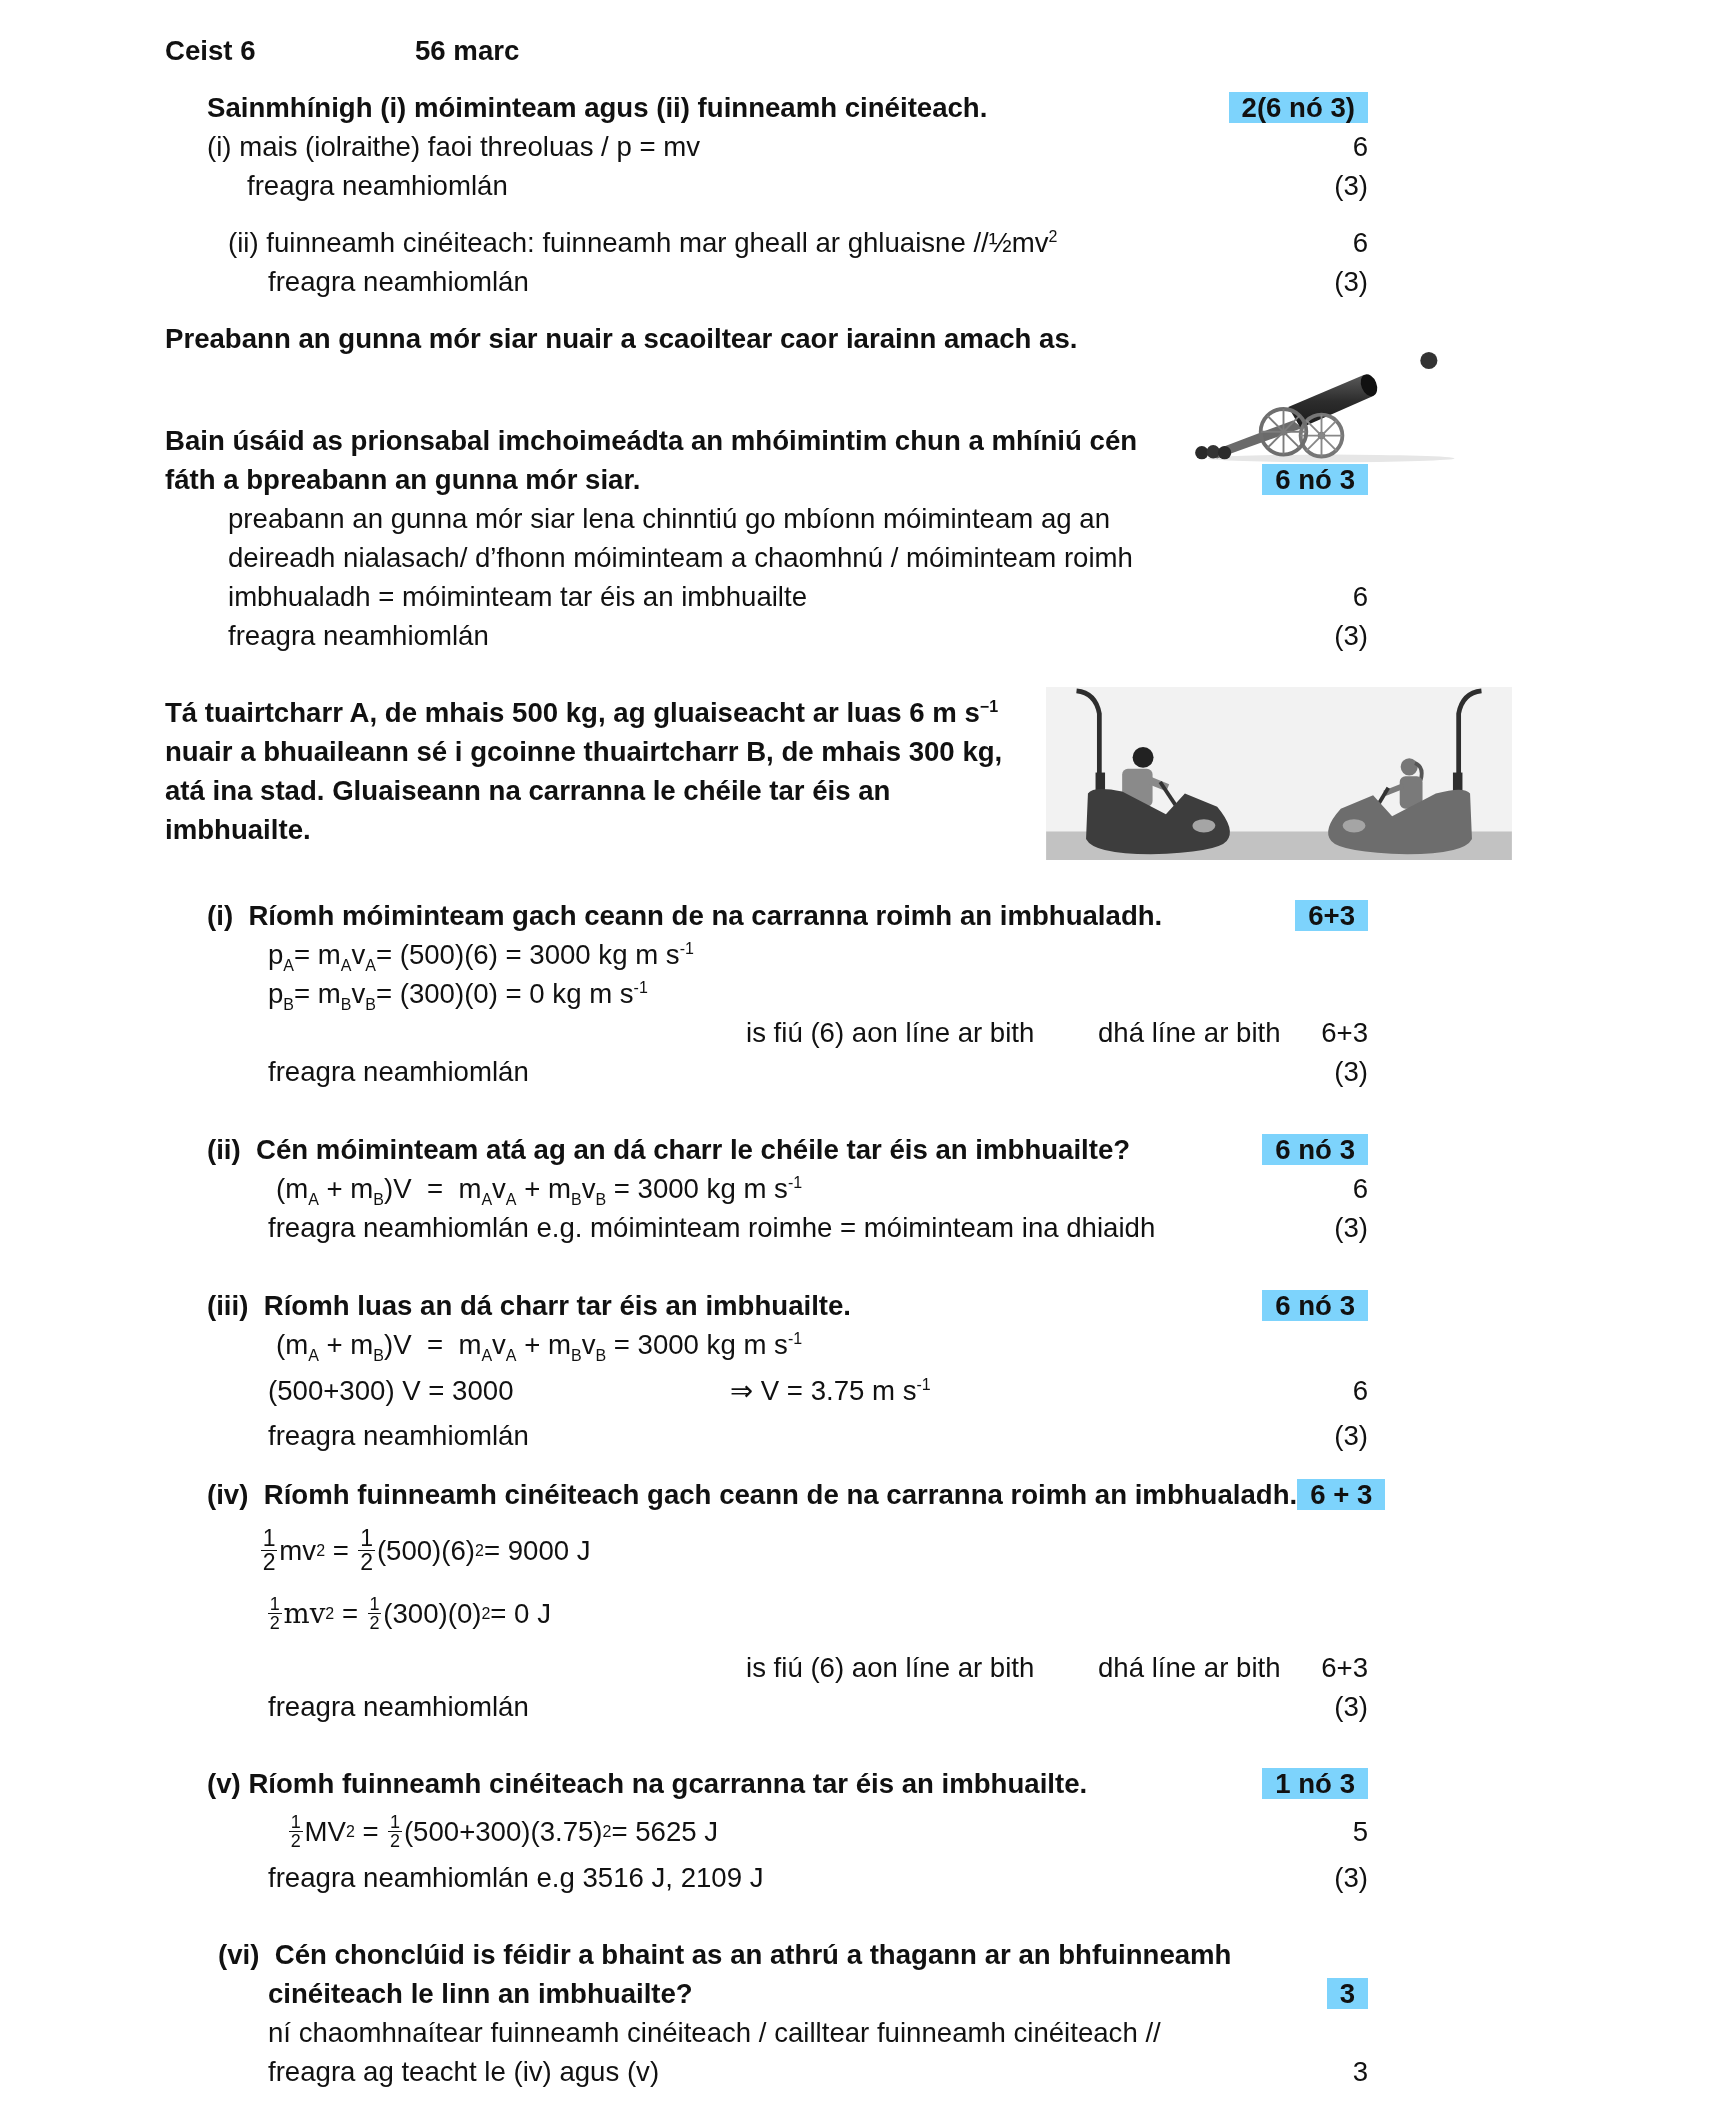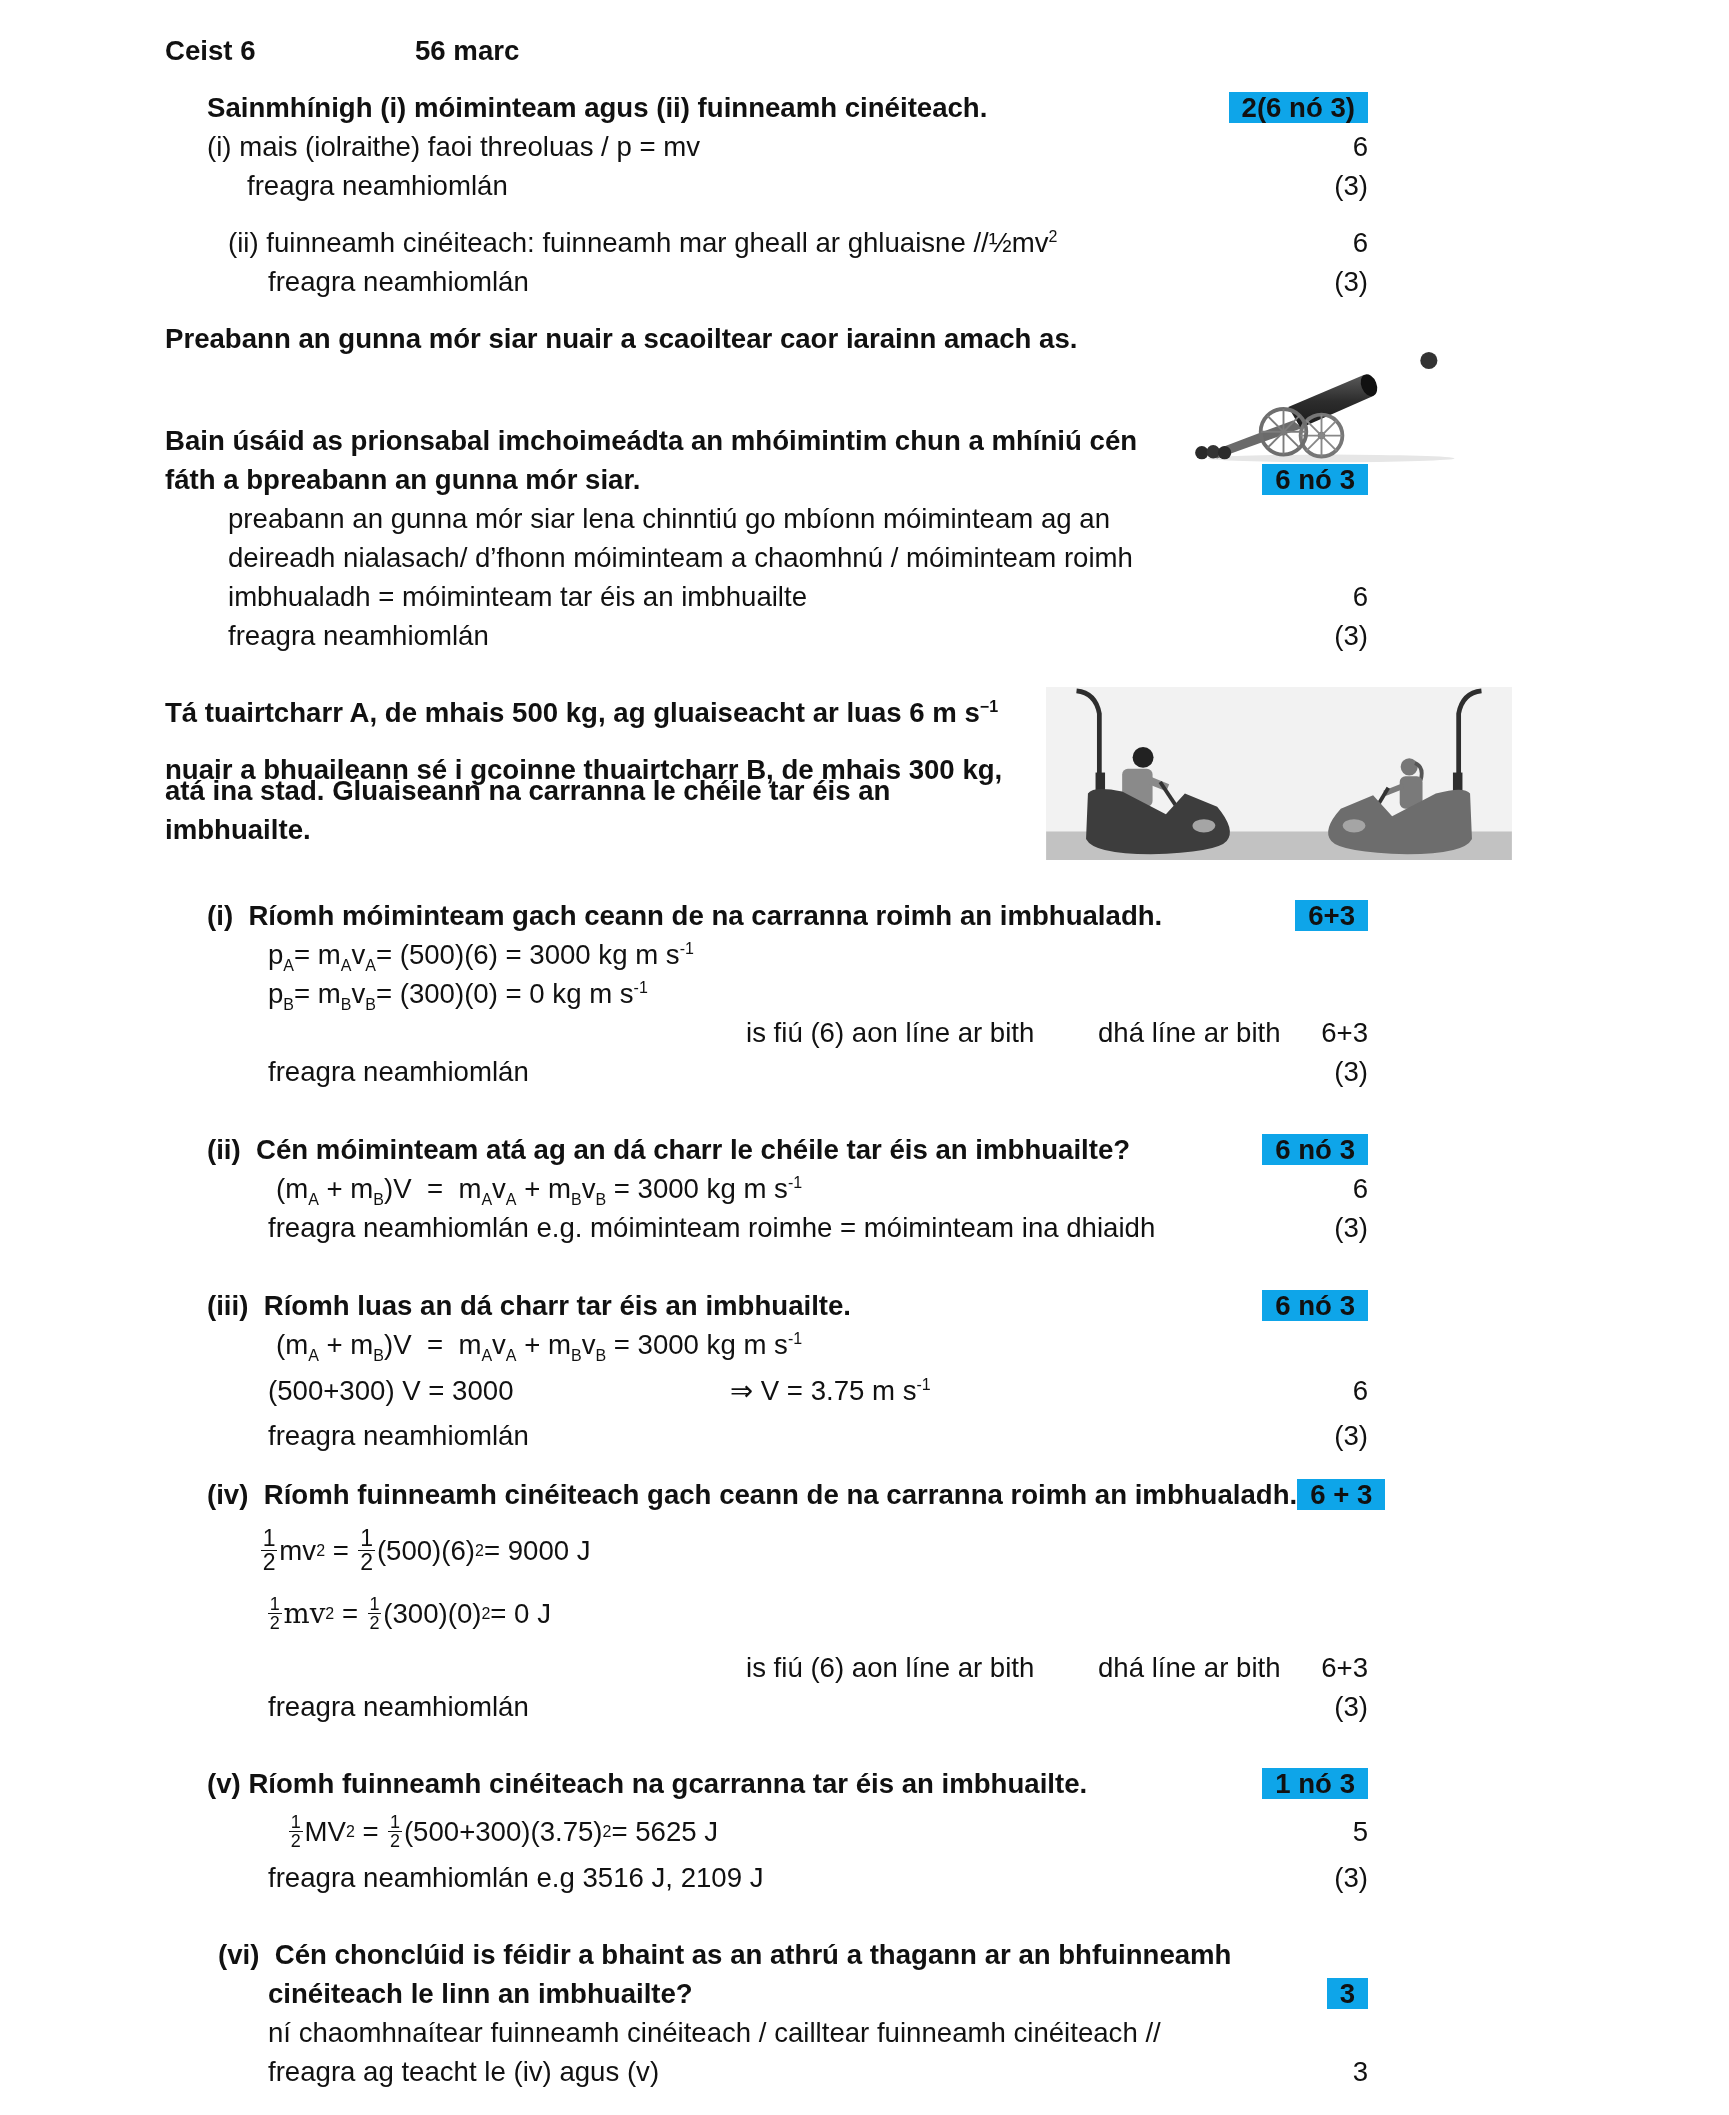--- a/index.html
+++ b/index.html
@@ -7,21 +7,21 @@
   body {
     position: relative;
     font-family: "Liberation Sans", "DejaVu Sans", sans-serif;
     color: #111111;
     font-size: 27.6px;
     overflow: hidden;
   }
   .abs { position: absolute; white-space: nowrap; line-height: 38px; }
   .b { font-weight: bold; }
   .i { }
-  .hl { background: #0ea5e9; padding: 0 13px; }
+  .hl { background: #7dd3fc; padding: 0 13px; }
   .mark { position: absolute; right: 361px; white-space: nowrap; line-height: 38px; text-align: right; }
   sup { font-size: 16px; vertical-align: super; line-height: 0; }
   sub { font-size: 16px; vertical-align: sub; line-height: 0; }
   .frac { display: inline-block; vertical-align: middle; text-align: center; line-height: 1; margin: 0 1.9px; }
   .frac .num { display: block; font-size: 23px; border-bottom: 1.4px solid #111; padding: 0 1.9px; }
   .frac .den { display: block; font-size: 23px; padding: 0 1.9px; }
   .frac.small .num, .frac.small .den { font-size: 18px; }
   .eq { line-height: 1; display: flex; align-items: center; }
   .img-box { position: absolute; overflow: hidden; }
 </style>
@@ -90,21 +90,21 @@
 <div class="abs b" style="left:165px; top:461px;">fáth a bpreabann an gunna mór siar.</div>
 <div class="mark b" style="top:461px;"><span class="hl">6 nó 3</span></div>
 <div class="abs" style="left:228px; top:500px;">preabann an gunna mór siar lena chinntiú go mbíonn móiminteam ag an</div>
 <div class="abs" style="left:228px; top:539px;">deireadh nialasach/ d’fhonn móiminteam a  chaomhnú / móiminteam roimh</div>
 <div class="abs" style="left:228px; top:578px;">imbhualadh = móiminteam tar éis an imbhuailte</div>
 <div class="mark" style="top:578px;">6</div>
 <div class="abs" style="left:228px; top:617px;">freagra neamhiomlán</div>
 <div class="mark" style="top:617px;">(3)</div>
 
 <div class="abs b" style="left:165px; top:694px;"><span>Tá tuairtcharr A, de mhais 500 kg, ag gluaiseacht ar luas 6 m s</span><sup>−1</sup></div>
-<div class="abs b" style="left:165px; top:733px;margin-top:18px;">nuair a bhuaileann sé i gcoinne thuairtcharr B, de mhais 300 kg,</div>
+<div class="abs b" style="left:165px; top:733px;">nuair a bhuaileann sé i gcoinne thuairtcharr B, de mhais 300 kg,</div>
 <div class="abs b" style="left:165px; top:772px;">atá ina stad. Gluaiseann na carranna le chéile tar éis an</div>
 <div class="abs b" style="left:165px; top:811px;">imbhuailte.</div>
 
 <div class="img-box" style="left:1046px; top:687px; width:466px; height:173px; background:#f2f2f2;">
   <svg width="466" height="173" viewBox="0 0 490 182">
     <rect x="0" y="152" width="490" height="30" fill="#c2c2c2"></rect>
 
     <path d="M32 4 Q52 6 56 28 L56 100" stroke="#2e2e2e" stroke-width="5" fill="none"></path>
     <rect x="52" y="90" width="10" height="30" fill="#2e2e2e"></rect>
     <circle cx="102" cy="74" r="11" fill="#222"></circle>

